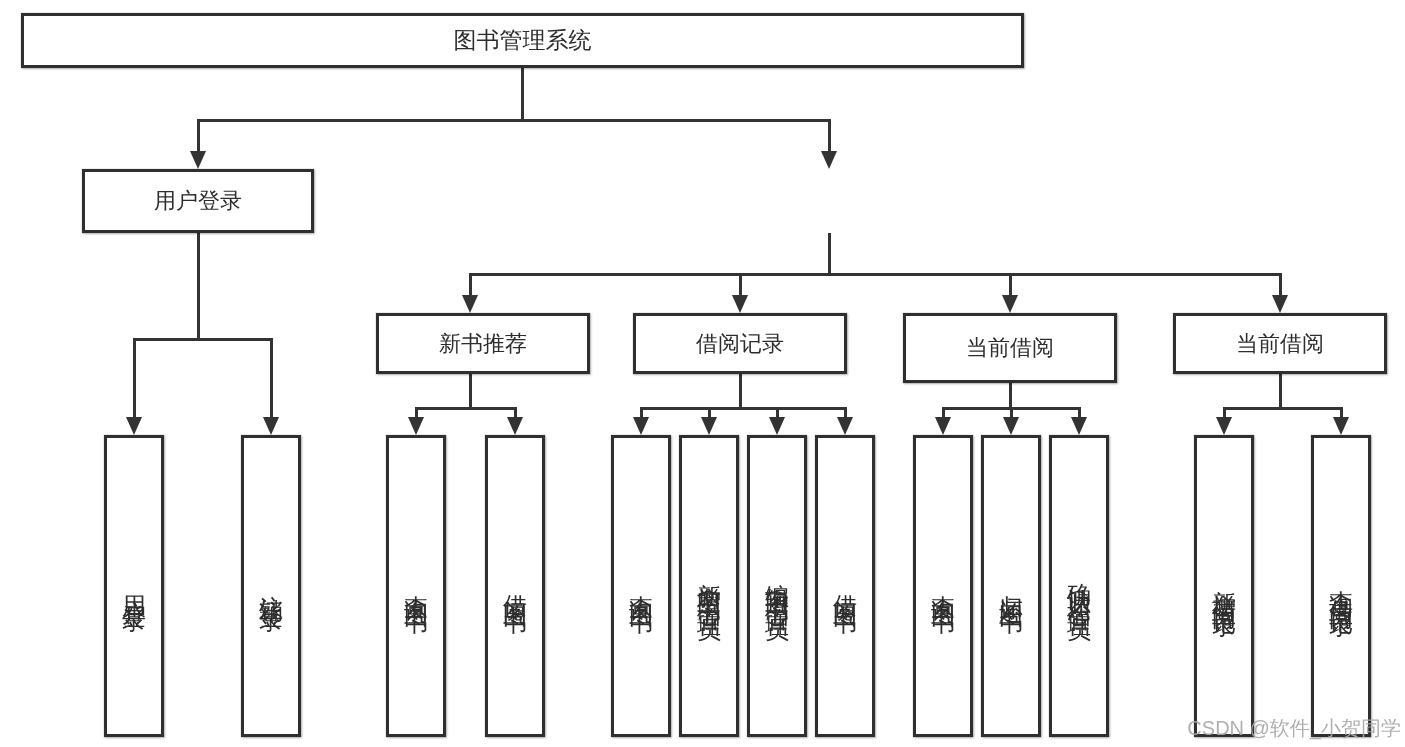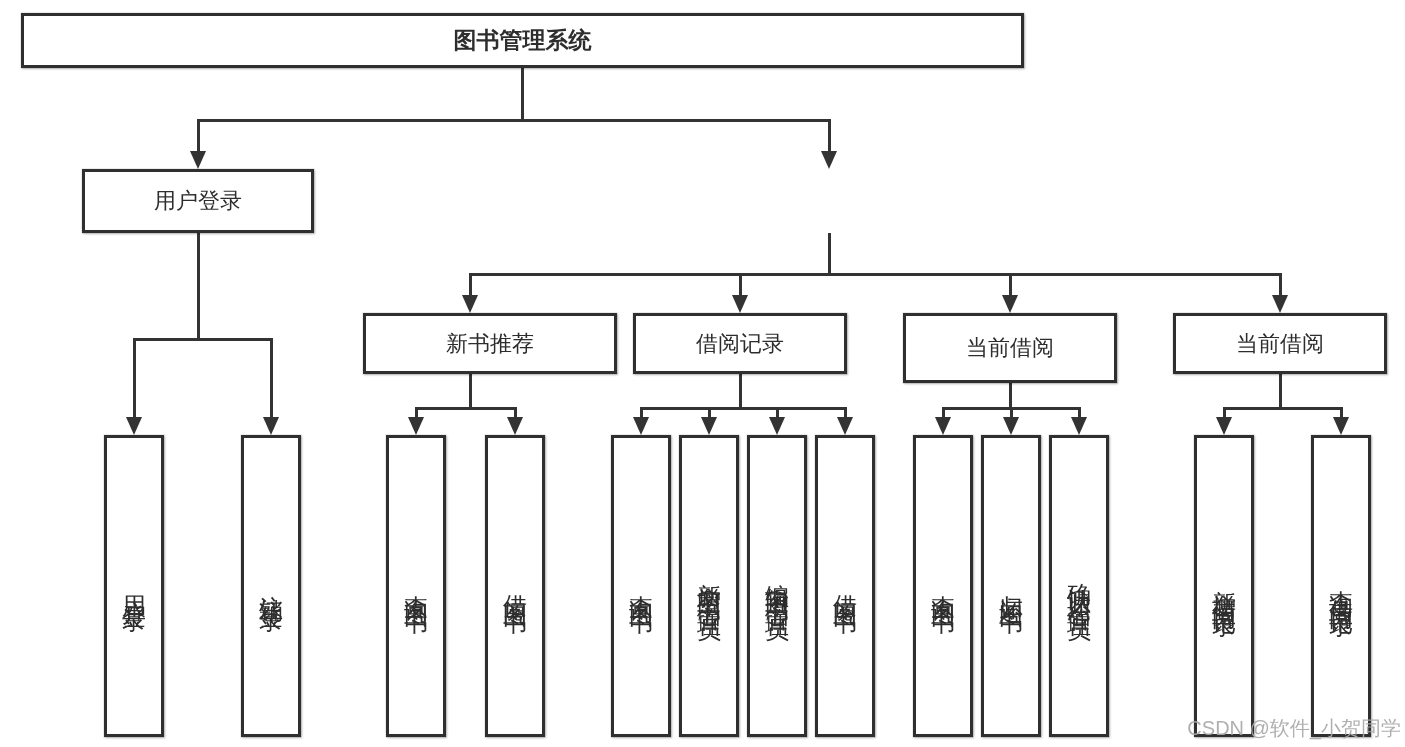--- a/index.html
+++ b/index.html
@@ -9,21 +9,21 @@
   .box{
     position:absolute;
     box-sizing:border-box;
     background:#ffffff;
     border:3px solid #2f2f2f;
     box-shadow:1px 1px 2px rgba(0,0,0,0.28), 0 0 0 1px rgba(0,0,0,0.06);
     display:flex;align-items:center;justify-content:center;
     color:#2d2d2d;
     z-index:2;
   }
-  .box.root{font-size:23px;font-weight:bold;}
+  .box.root{font-size:23px;}
   .box.l2{font-size:22px;}
   .box.l3{font-size:22px;}
   .box.leaf{font-size:24px;}
   .vtext{
     writing-mode:vertical-rl;
     text-orientation:mixed;
     letter-spacing:5px;
     line-height:1;
     white-space:nowrap;
   }
@@ -75,21 +75,21 @@
   <div class="hl" style="left:469px;top:273px;width:813px"></div>
   <div class="vl" style="left:469px;top:273px;height:24px"></div>
   <div class="ar" style="left:462px;top:295px"></div>
   <div class="vl" style="left:739px;top:273px;height:24px"></div>
   <div class="ar" style="left:732px;top:295px"></div>
   <div class="vl" style="left:1009px;top:273px;height:24px"></div>
   <div class="ar" style="left:1002px;top:295px"></div>
   <div class="vl" style="left:1279px;top:273px;height:24px"></div>
   <div class="ar" style="left:1272px;top:295px"></div>
 
-  <div class="box l3" style="left:363px;top:313px;width:254px;height:61px">
+  <div class="box l3" style="left:376px;top:313px;width:214px;height:61px">
     <span>新书推荐</span>
   </div>
   <div class="box l3" style="left:633px;top:313px;width:214px;height:61px">
     <span>借阅记录</span>
   </div>
   <div class="box l3" style="left:903px;top:313px;width:214px;height:70px">
     <span>当前借阅</span>
   </div>
   <div class="box l3" style="left:1173px;top:313px;width:214px;height:61px">
     <span>当前借阅</span>

